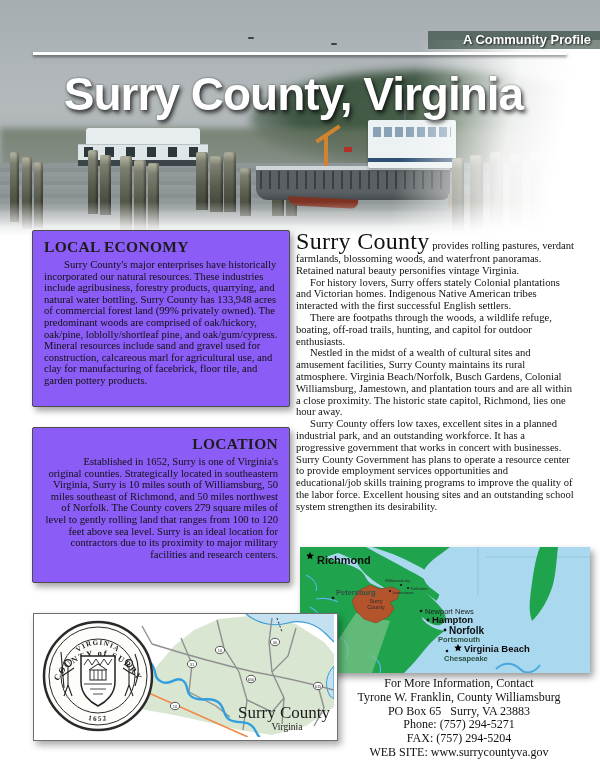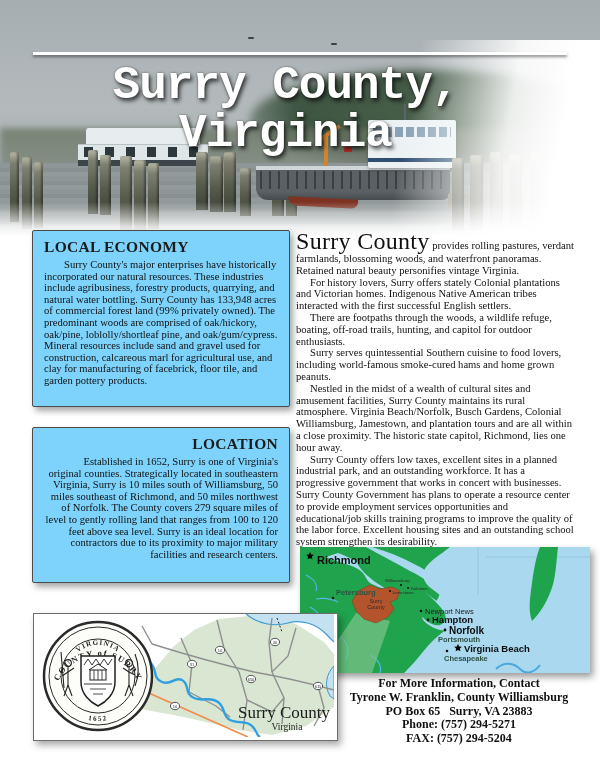--- a/index.html
+++ b/index.html
@@ -51,31 +51,31 @@
   .fade-right{position:absolute;left:290px;top:40px;width:310px;height:196px;
        background:linear-gradient(100deg,rgba(255,255,255,0) 38%,rgba(255,255,255,.9) 68%,#fff 84%);}
 
   
   .profile-bar{position:absolute;left:428px;top:31px;width:172px;height:18px;
        background:rgba(22,48,34,.55);text-align:right;line-height:18px;padding-right:9px;
        box-sizing:border-box;font-family:"Liberation Sans",sans-serif;font-weight:bold;
        font-size:13px;color:#fff;text-shadow:1px 1px 2px rgba(0,0,0,.8);}
   .header-rule{position:absolute;left:33px;top:52px;width:534px;height:3px;background:#fff;
        box-shadow:0 2px 3px rgba(0,0,0,.45);}
-  .main-title{position:absolute;left:0;top:54px;width:555px;margin:8px;text-align:center;
-       font-family:Liberation Mono, monospace;font-weight:bold;font-size:46px;line-height:1.05;
+  .main-title{position:absolute;left:0;top:54px;width:555px;margin:16px;text-align:center;
+       font-family:Liberation Sans, sans-serif;font-weight:bold;font-size:46px;line-height:1.05;
        letter-spacing:-1px;color:#fff;
        text-shadow:2px 3px 4px rgba(0,0,0,.7),0 0 2px rgba(0,0,0,.5);}
   .subtitle{position:absolute;left:0;top:107px;width:600px;text-align:center;
        font-family:"Liberation Sans",sans-serif;font-style:italic;font-weight:bold;
        font-size:18px;color:#fff;text-shadow:1px 2px 3px rgba(0,0,0,.75);}
   .subtitle .u{border-bottom:2px solid #fff;padding-bottom:1px;}
 
   
-  .info-box{position:absolute;left:32px;width:258px;background:#7dd3fc;border:1.5px solid #4c4c4c;
+  .info-box{position:absolute;left:32px;width:258px;background:#8b5cf6;border:1.5px solid #4c4c4c;
        border-radius:2px;box-shadow:3px 4px 6px rgba(0,0,0,.35);
        padding:7px 11px 8px;box-sizing:border-box;overflow:hidden;}
   .box-economy{top:230px;height:177px;}
   .box-location{top:427px;height:156px;text-align:right;}
   .info-box h2{margin:0 0 3px;font-family:"Liberation Serif",serif;font-weight:bold;
        font-size:15.5px;letter-spacing:.3px;color:#1c1c1c;}
   .info-box p{margin:0;font-size:10.6px;line-height:11.6px;text-indent:20px;color:#101010;}
 
   
   .right-col{position:absolute;left:296px;top:229px;width:280px;}
@@ -89,21 +89,21 @@
   .local-map{position:absolute;left:33px;top:613px;width:303px;height:126px;background:#fff;
        border:1.5px solid #6e6e6e;box-shadow:3px 4px 7px rgba(0,0,0,.35);z-index:2;}
   .regional-map svg,.local-map svg{display:block;}
   .lbl-bold{font-family:"Liberation Sans",sans-serif;font-weight:bold;fill:#0d0d0d;}
   .lbl-plain{font-family:"Liberation Sans",sans-serif;fill:#1d1d1d;}
   .lbl-green{font-family:"Liberation Sans",sans-serif;font-weight:bold;fill:#2e5243;}
   .lbl-tiny{font-family:"Liberation Sans",sans-serif;fill:#2b2b2b;}
 
   
   .contact{position:absolute;left:318px;top:677px;width:282px;text-align:center;z-index:1;
-       font-family:"Liberation Serif",serif;font-weight:bold;color:#101010;}
+       font-family:"Liberation Serif",serif;font-weight:normal;color:#101010;}
   .contact div{font-size:12px;line-height:13.8px;}
 </style>
 </head>
 <body>
 
 <div class="page">
 
   <div class="photo">
     <div class="sky"></div>
     <div class="trees-right"></div>
@@ -151,37 +151,39 @@
     <div class="pil" style="left:490px;top:152px;width:13px;height:76px;"></div>
     <div class="pil" style="left:510px;top:154px;width:12px;height:74px;"></div>
     <div class="pil" style="left:530px;top:152px;width:13px;height:76px;"></div>
     <div class="pil" style="left:552px;top:154px;width:12px;height:72px;"></div>
     <div class="pil" style="left:574px;top:152px;width:12px;height:74px;"></div>
 
     <div class="fade-right"></div>
     <div class="fade-bottom"></div>
   </div>
 
+  <div class="profile-bar">
+    <span>A Community Profile</span>
+  </div>
   <div class="header-rule"></div>
   <h1 class="main-title">Surry County, Virginia</h1>
 
   <div class="info-box box-economy">
     <h2>LOCAL ECONOMY</h2>
     <p>Surry County's major enterprises have historically incorporated our natural resources. These industries include agribusiness, forestry products, quarrying, and natural water bottling. Surry County has 133,948 acres of commercial forest land (99% privately owned). The predominant woods are comprised of oak/hickory, oak/pine, loblolly/shortleaf pine, and oak/gum/cypress. Mineral resources include sand and gravel used for construction, calcareous marl for agricultural use, and clay for manufacturing of facebrick, floor tile, and garden pottery products.</p>
   </div>
   <div class="info-box box-location">
     <h2>LOCATION</h2>
     <p>Established in 1652, Surry is one of Virginia's original counties. Strategically located in southeastern Virginia, Surry is 10 miles south of Williamsburg, 50 miles southeast of Richmond, and 50 miles northwest of Norfolk. The County covers 279 square miles of level to gently rolling land that ranges from 100 to 120 feet above sea level. Surry is an ideal location for contractors due to its proximity to major military facilities and research centers.</p>
   </div>
 
   <div class="right-col">
     <p class="first"><span class="lead">Surry County</span><span> provides rolling pastures, verdant farmlands, blossoming woods, and waterfront panoramas. Retained natural beauty personifies vintage Virginia.</span></p>
     <p>For history lovers, Surry offers stately Colonial plantations and Victorian homes. Indigenous Native American tribes interacted with the first successful English settlers.</p>
     <p>There are footpaths through the woods, a wildlife refuge, boating, off-road trails, hunting, and capitol for outdoor enthusiasts.</p>
-    <p>Surry serves quintessential Southern cuisine to food lovers, including world-famous smoke-cured hams and home grown peanuts.</p>
     <p>Nestled in the midst of a wealth of cultural sites and amusement facilities, Surry County maintains its rural atmosphere. Virginia Beach/Norfolk, Busch Gardens, Colonial Williamsburg, Jamestown, and plantation tours and are all within a close proximity. The historic state capitol, Richmond, lies one hour away.</p>
     <p>Surry County offers low taxes, excellent sites in a planned industrial park, and an outstanding workforce. It has a progressive government that works in concert with businesses. Surry County Government has plans to operate a resource center to provide employment services opportunities and educational/job skills training programs to improve the quality of the labor force. Excellent housing sites and an outstanding school system strengthen its desirability.</p>
   </div>
 
   <div class="regional-map">
     <svg width="290" height="126" viewBox="0 0 290 126">
       <rect x="0" y="0" width="290" height="126" fill="#a9d8ef"></rect>
 
       <path d="M0,0 L150,0 C140,8 132,12 126,20 C120,28 124,36 132,42 C140,48 148,54 154,62 C160,70 156,78 148,82 C140,86 130,96 122,106 C114,116 108,122 104,126 L0,126 Z" fill="#1fa34d"></path>
 
@@ -346,15 +348,16 @@
       </g>
     </svg>
   </div>
 
   <div class="contact">
     <div>For More Information, Contact</div>
     <div>Tyrone W. Franklin, County Williamsburg</div>
     <div>PO Box 65 &nbsp; Surry, VA 23883</div>
     <div>Phone: (757) 294-5271</div>
     <div>FAX: (757) 294-5204</div>
+    <div>WEB SITE: www.surrycountyva.gov</div>
   </div>
 
 </div>
 
 </body></html>

